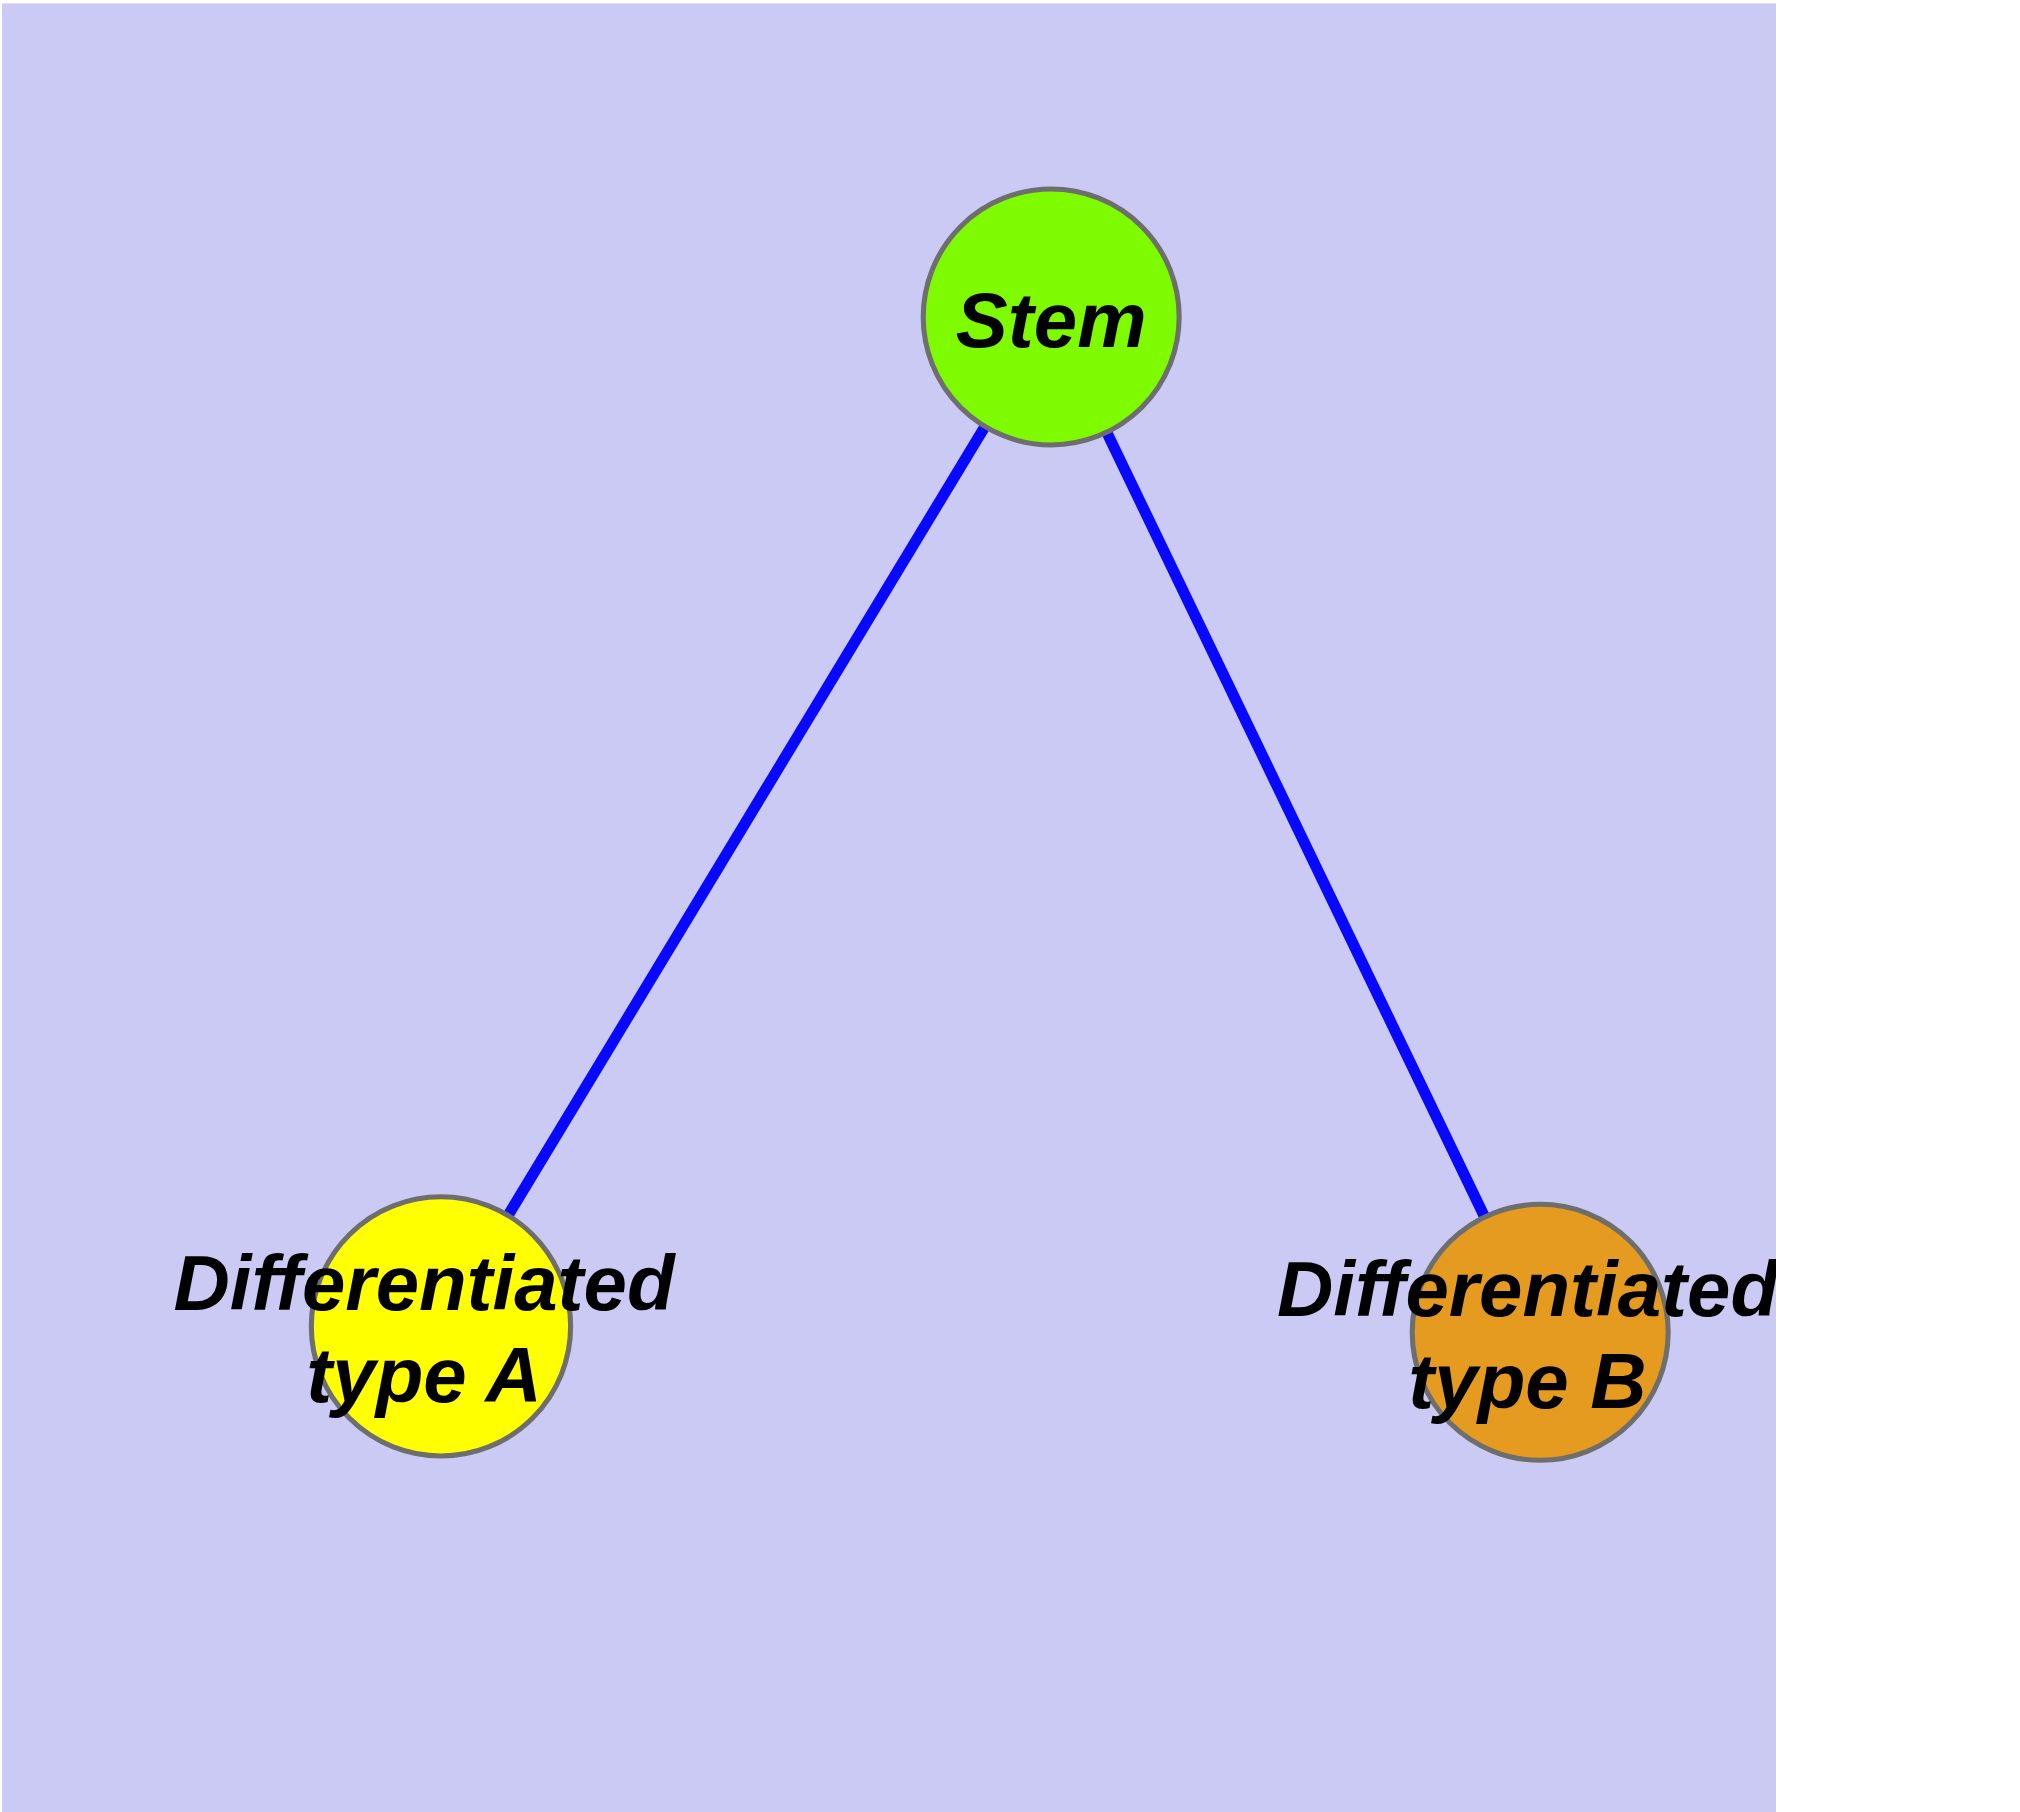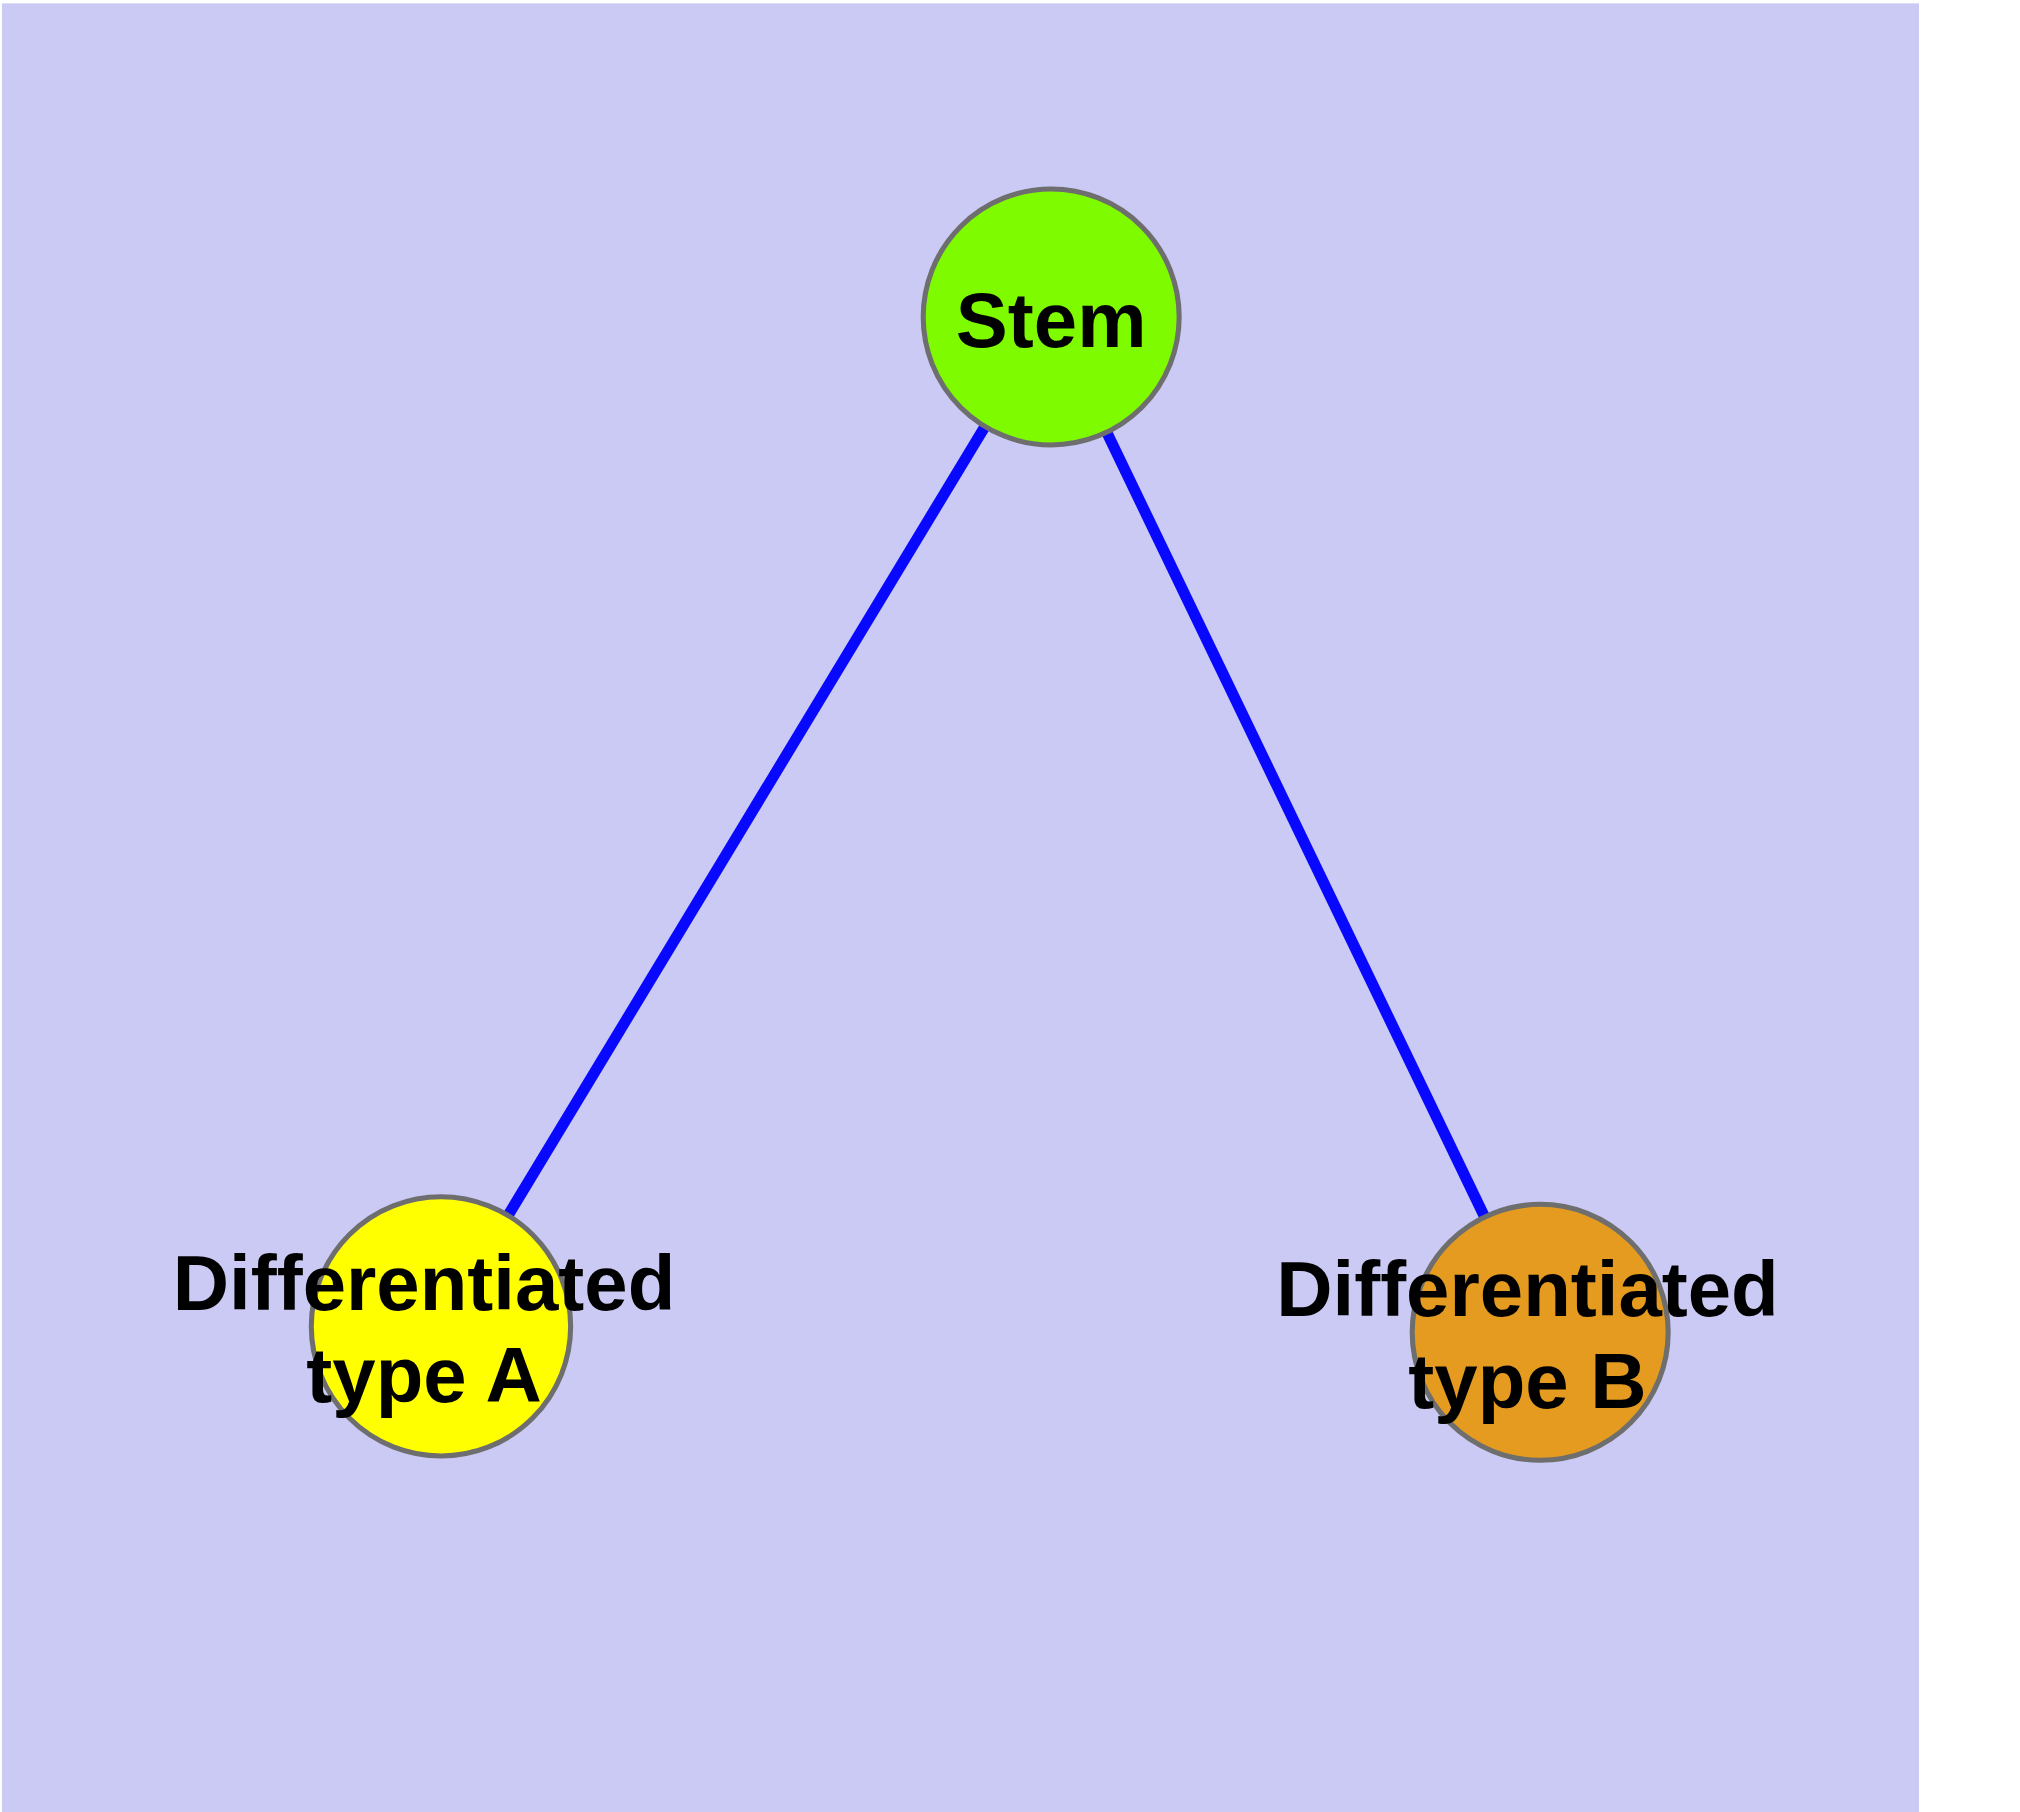--- a/index.html
+++ b/index.html
@@ -1,24 +1,25 @@
 <!DOCTYPE html>
 <html style="font-size:13.6px"><head>
 <meta charset="utf-8">
 <style>
   html, body {
     margin: 0;
     padding: 0;
     background: #ffffff;
   }
   .stage {
-    width: 1919px;
+    width: 1776px;
     height: 1812px;
     overflow: hidden;
     position: relative;
+    font-style: italic;
   }
   svg {
     display: block;
   }
   svg text {
     font-family: "Liberation Sans", sans-serif;
     font-weight: bold;
     font-size: 92px;
   }
 </style>

